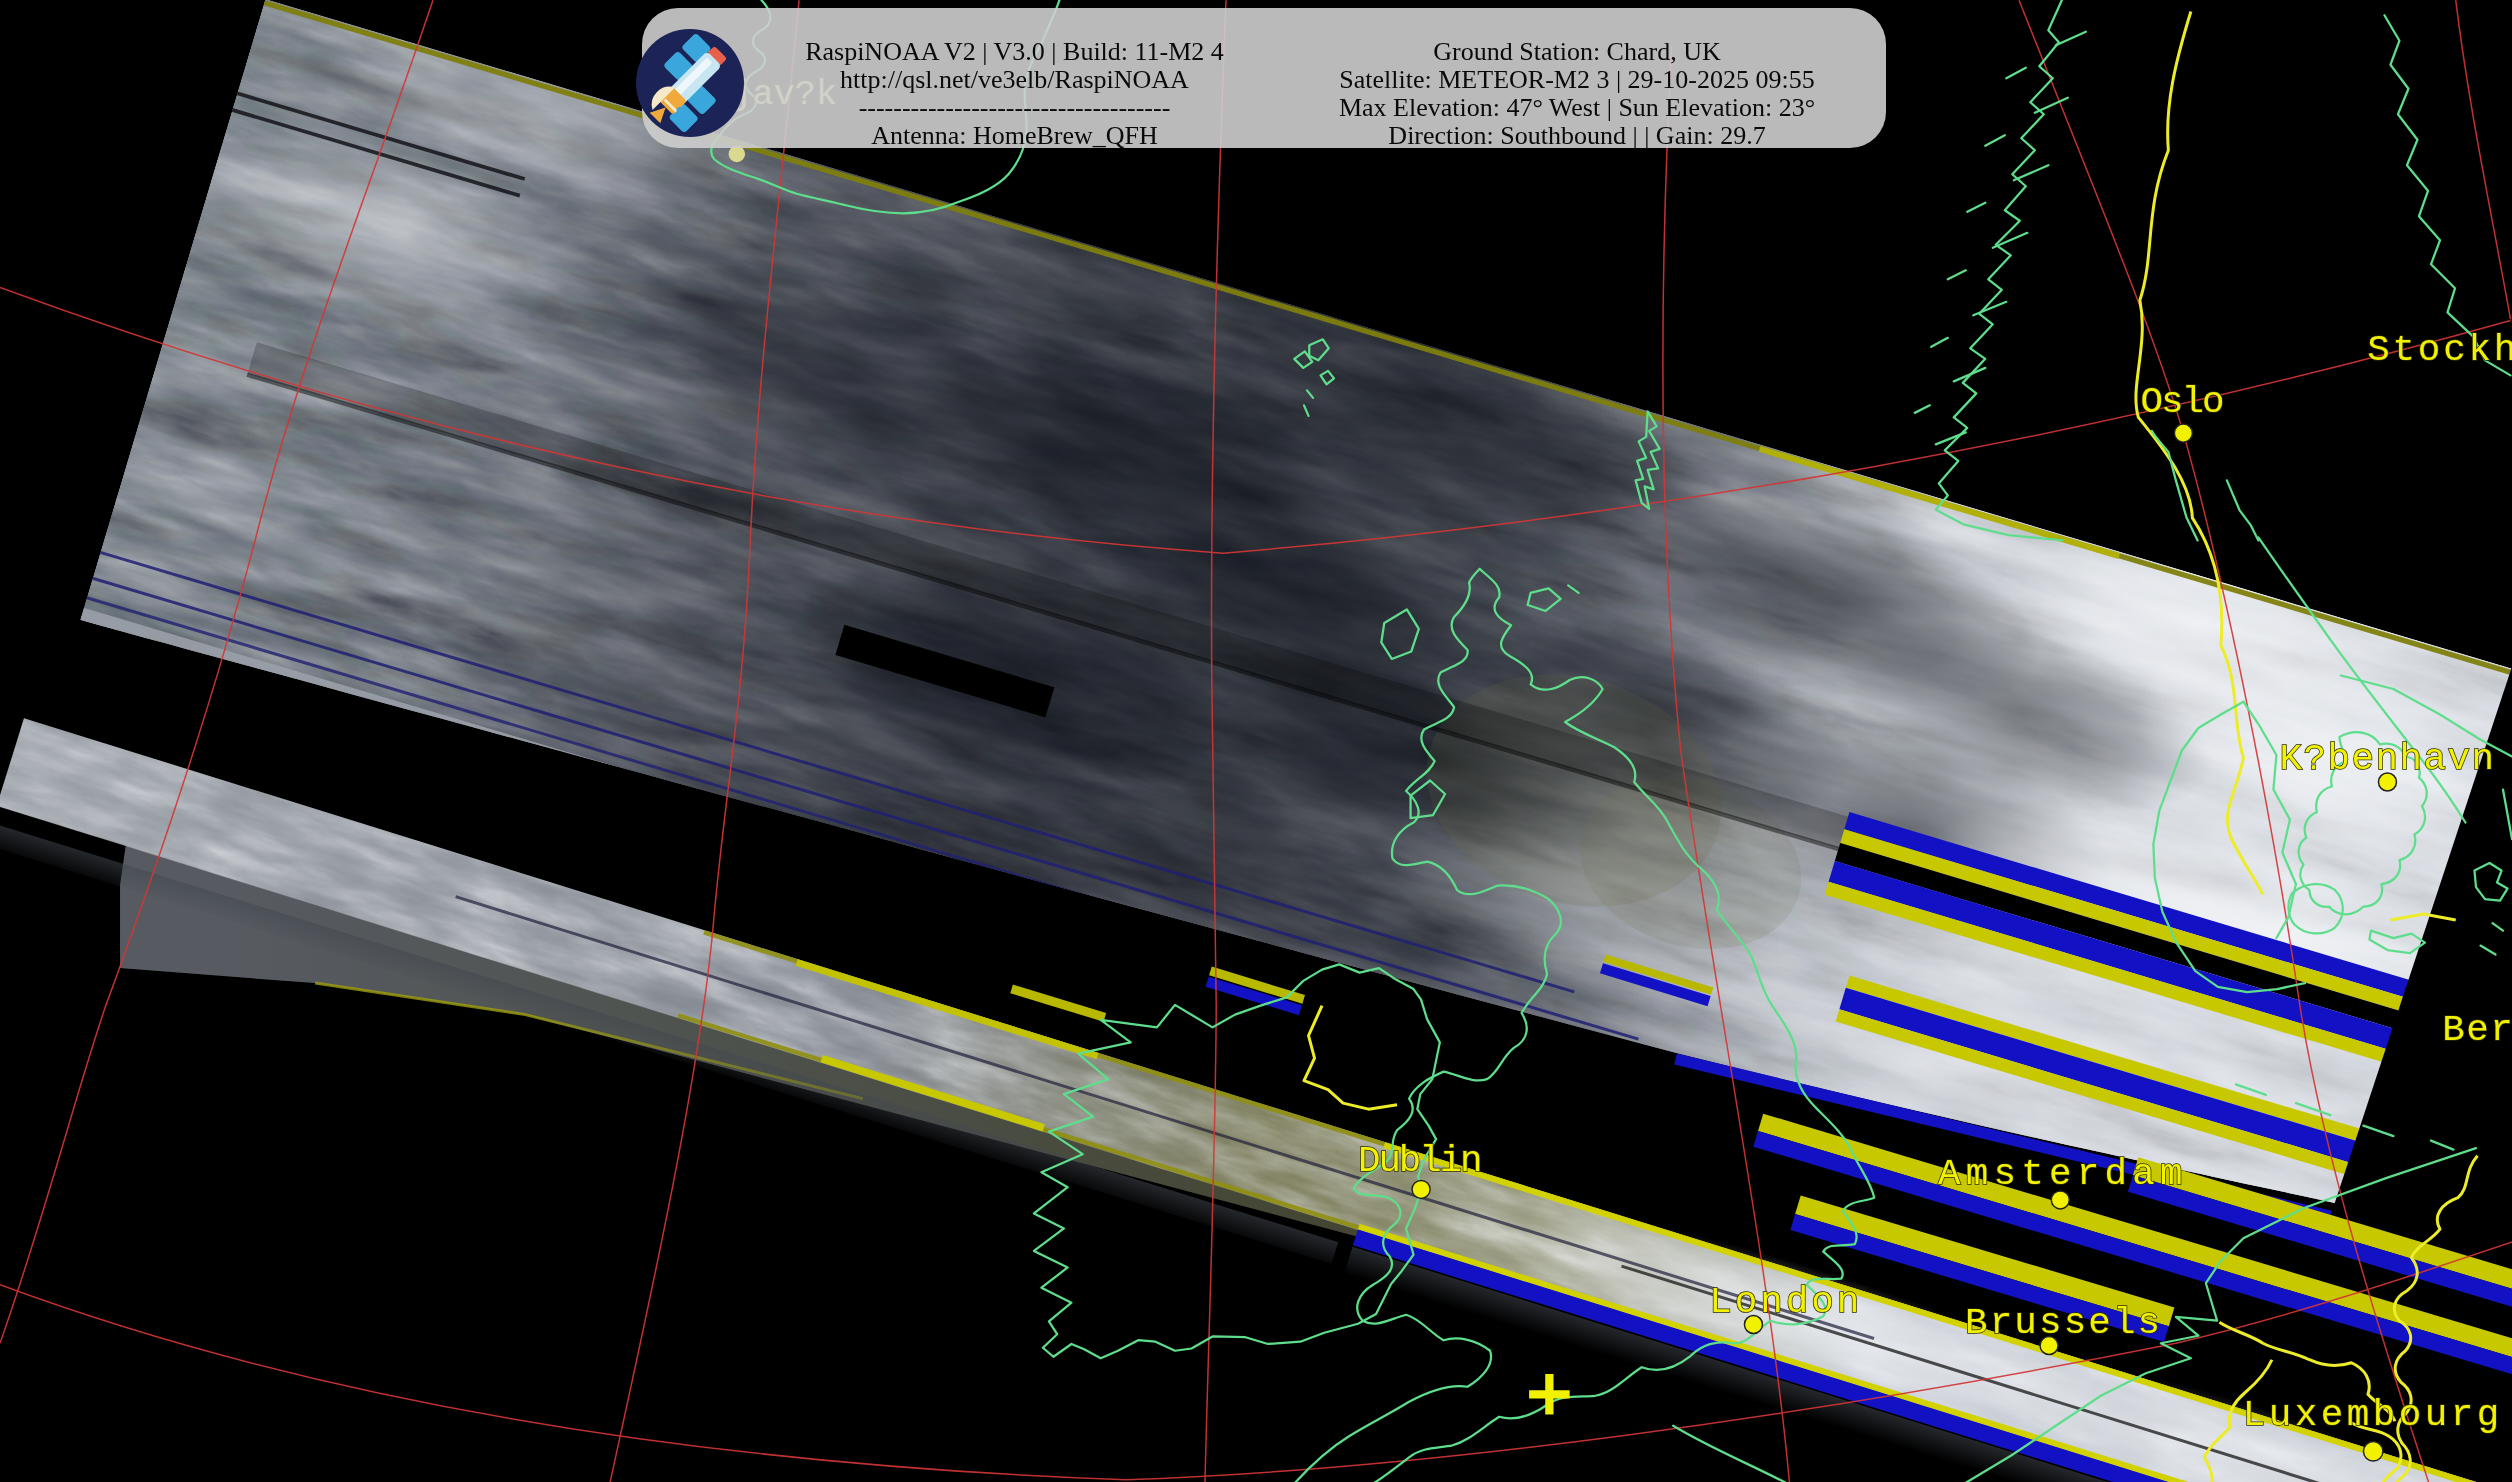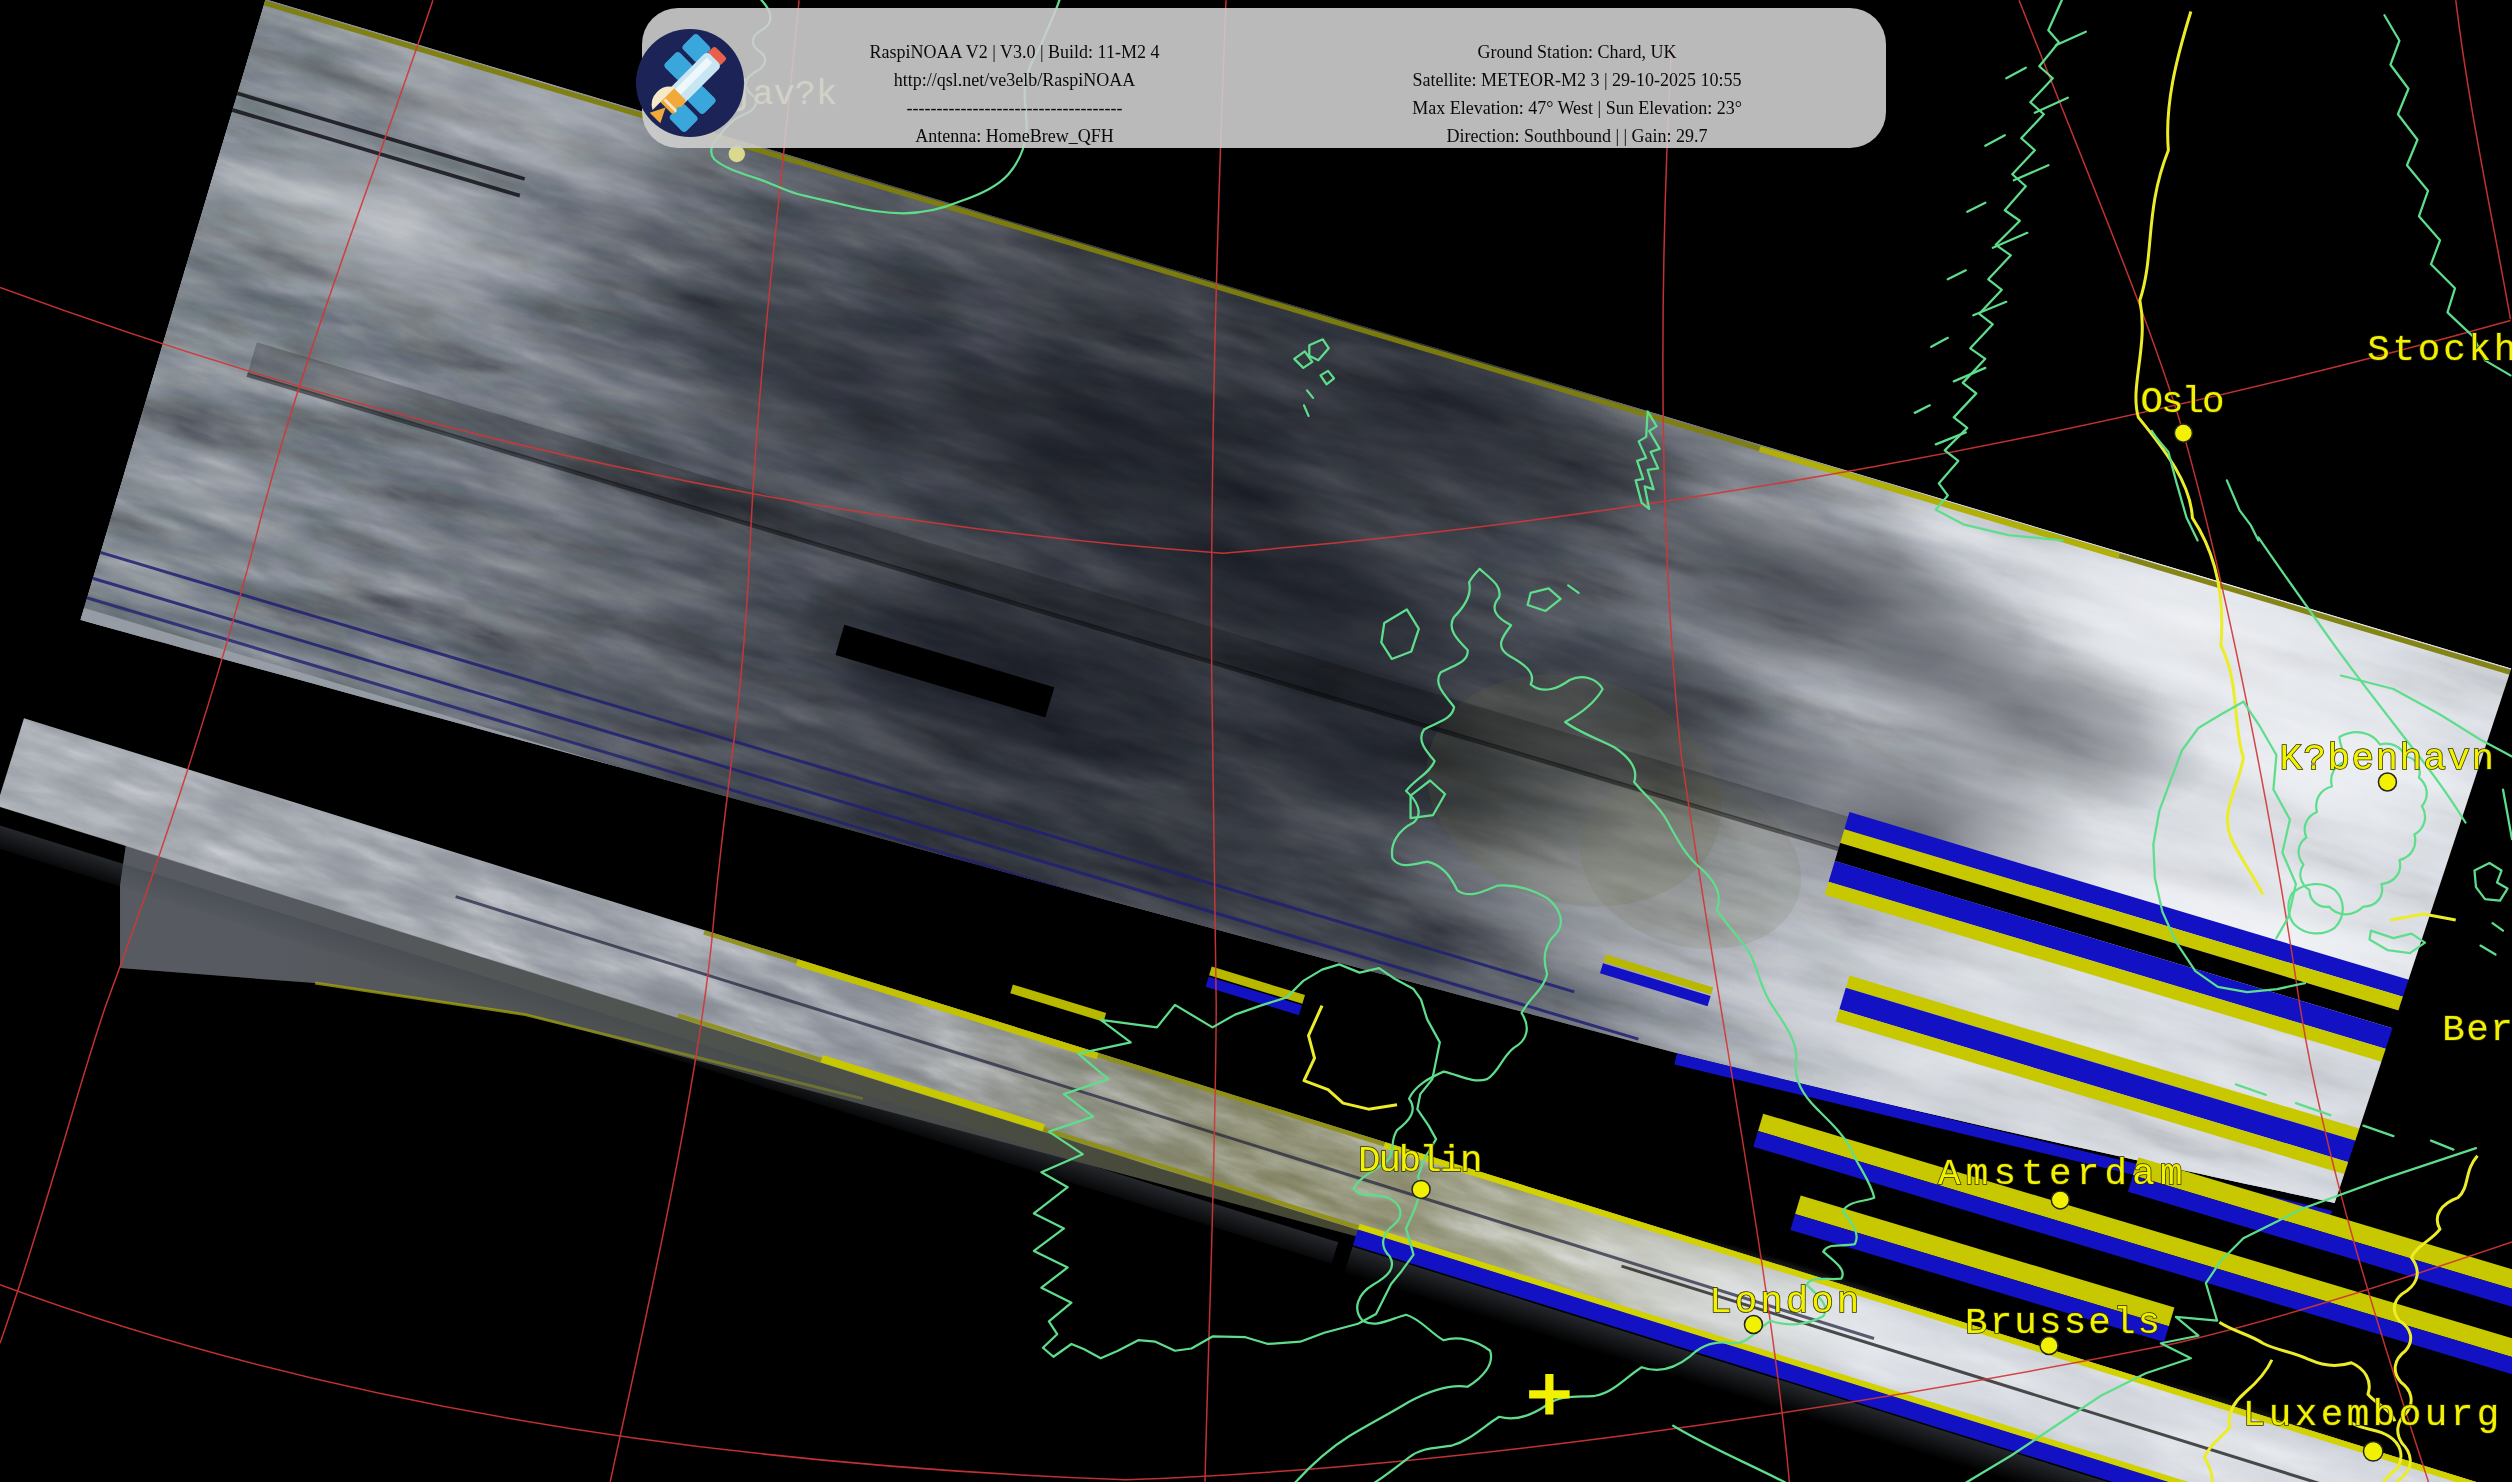--- a/index.html
+++ b/index.html
@@ -1,21 +1,21 @@
 <!DOCTYPE html>
 <html style="font-size:12px"><head>
 <meta charset="utf-8">
 <style>
   html,body{margin:0;padding:0;background:#000;}
   #stage{position:relative;width:2512px;height:1483px;background:#000;overflow:hidden;}
   #stage svg{position:absolute;left:0;top:0;} #logo{position:absolute;}
   #infobox{position:absolute;left:642px;top:7.5px;width:1244px;height:140px;
     background:rgba(206,206,206,0.9);border-radius:36px;
     font-family:"Liberation Serif",serif;color:#0a0a0a;}
-  .col{position:absolute;top:0;text-align:center;font-size:18px;line-height:28px;white-space:pre;}
+  .col{position:absolute;top:0;text-align:center;font-size:26px;line-height:28px;white-space:pre;}
   #colL{left:140px;width:465px;top:30px;}
   #colR{left:635px;width:600px;top:30px;}
 </style>
 </head>
 <body>
 <div id="stage">
 <svg id="base" width="2512" height="1483" viewBox="0 0 3348 1976">
 <defs>
   <filter id="cl1" x="0%" y="0%" width="100%" height="100%">
     <feTurbulence type="fractalNoise" baseFrequency="0.0022 0.015" numOctaves="5" seed="7" result="t"></feTurbulence>
@@ -311,21 +311,21 @@
 </g>
 <path d="M2065,1831 v54 M2038,1858 h54" stroke="#f2f200" stroke-width="11"></path>
 </svg>
 
 <div id="infobox">
   <div id="colL" class="col">RaspiNOAA V2 | V3.0 | Build: 11-M2 4
 http://qsl.net/ve3elb/RaspiNOAA
 ------------------------------------
 Antenna: HomeBrew_QFH</div>
   <div id="colR" class="col">Ground Station: Chard, UK
-Satellite: METEOR-M2 3 | 29-10-2025 10:55
+Satellite: METEOR-M2 3 | 29-10-2025 09:55
 Max Elevation: 47° West | Sun Elevation: 23°
 Direction: Southbound | | Gain: 29.7</div>
 </div>
 
 <svg id="logo" width="120" height="120" viewBox="0 0 160 160" style="left:630px;top:22.5px;">
   <circle cx="80" cy="80" r="72" fill="#1c2356"></circle>
   <g transform="rotate(45 80 80)">
     <rect x="37" y="26" width="32" height="30" rx="6" fill="#3aa7dc" stroke="#1c2356" stroke-width="2"></rect>
     <rect x="37" y="60" width="32" height="30" rx="6" fill="#3aa7dc" stroke="#1c2356" stroke-width="2"></rect>
     <rect x="91" y="70" width="32" height="30" rx="6" fill="#3aa7dc" stroke="#1c2356" stroke-width="2"></rect>

